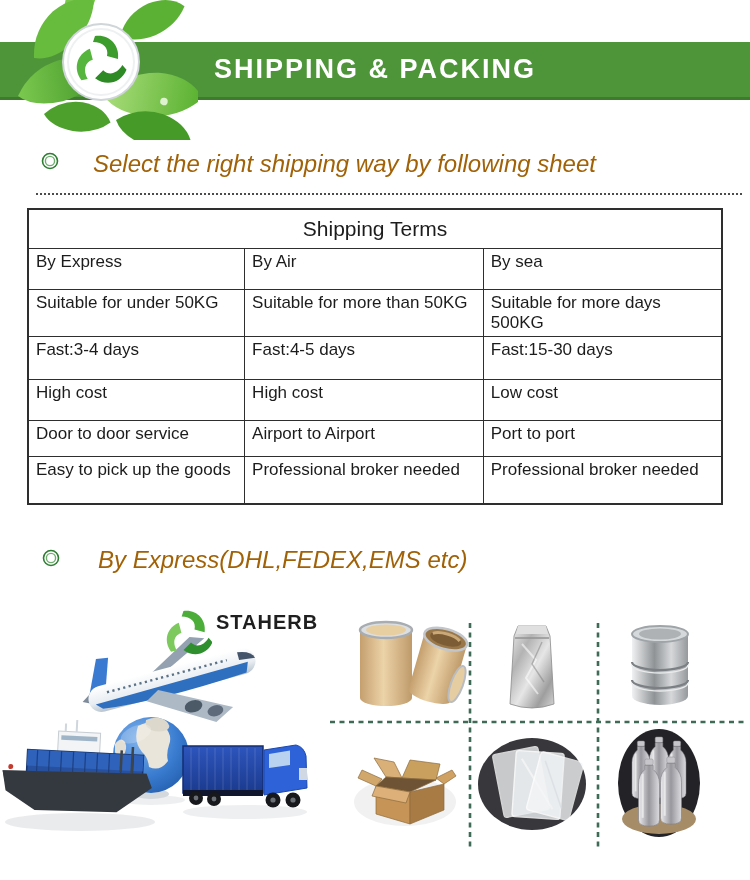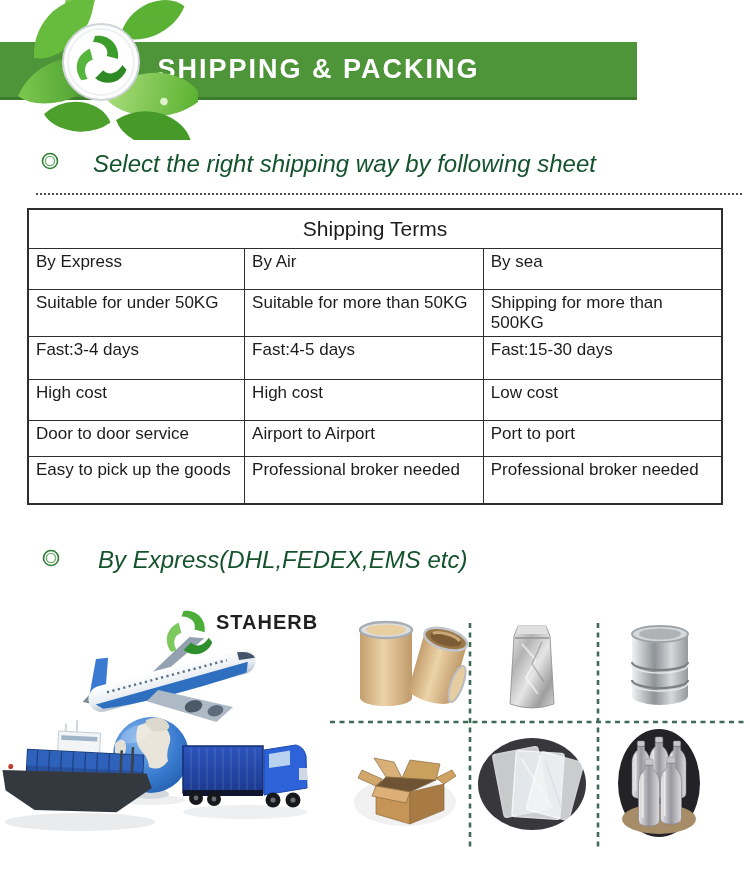--- a/index.html
+++ b/index.html
@@ -1,28 +1,28 @@
 <!DOCTYPE html>
 <html><head>
 <meta charset="utf-8">
 <style>
   html,body{margin:0;padding:0;}
   body{width:750px;height:880px;position:relative;background:#fff;overflow:hidden;
        font-family:"Liberation Sans",sans-serif;color:#1c1c1c;}
   .abs{position:absolute;}
 
   
-  .banner{left:0;top:42px;width:637px;height:55px;background:#4e9439;border-bottom:3px solid #3e7b2c;}
+  .banner{left:0;top:42px;width:750px;height:55px;background:#4e9439;border-bottom:3px solid #3e7b2c;}
   .banner-title{width:100%;text-align:center;line-height:55px;color:#ffffff;font-weight:bold;
                 font-size:27px;letter-spacing:2px;}
   .logo-wrap{left:8px;top:0;width:190px;height:140px;}
 
   
   .bullet-ring{width:18px;height:18px;}
-  .sec-head{font-style:italic;font-size:24px;color:#14532d;white-space:nowrap;}
+  .sec-head{font-style:italic;font-size:24px;color:#a16207;white-space:nowrap;}
   .dotline{left:36px;top:193px;width:706px;height:0;border-top:2px dotted #4c4c4c;}
 
   
   .shiptable{left:27px;top:208px;width:696px;border-collapse:collapse;table-layout:fixed;
              font-size:17px;border:2px solid #2e2e2e;background:#fff;}
   .shiptable td{border:1px solid #2e2e2e;padding:3px 7px;vertical-align:top;overflow:hidden;}
   .shiptable tr.cap td{height:38px;text-align:center;vertical-align:middle;font-size:21px;padding:0;}
   tr.h0 td{height:34px;margin-left:20px;} tr.h1 td{height:28px;} tr.h2 td{height:36px;}
   tr.h3 td{height:34px;} tr.h4 td{height:29px;} tr.h5 td{height:40px;}
 
@@ -111,21 +111,21 @@
         <td colspan="3">Shipping Terms</td>
       </tr>
   <tr class="h0">
     <td>By Express</td>
     <td>By Air</td>
     <td>By sea</td>
   </tr>
   <tr class="h1">
     <td>Suitable for under 50KG</td>
     <td>Suitable for more than 50KG</td>
-    <td>Shipping for more than 500KG</td>
+    <td>Suitable for more days 500KG</td>
   </tr>
   <tr class="h2">
     <td>Fast:3-4 days</td>
     <td>Fast:4-5 days</td>
     <td>Fast:15-30 days</td>
   </tr>
   <tr class="h3">
     <td>High cost</td>
     <td>High cost</td>
     <td>Low cost</td>

